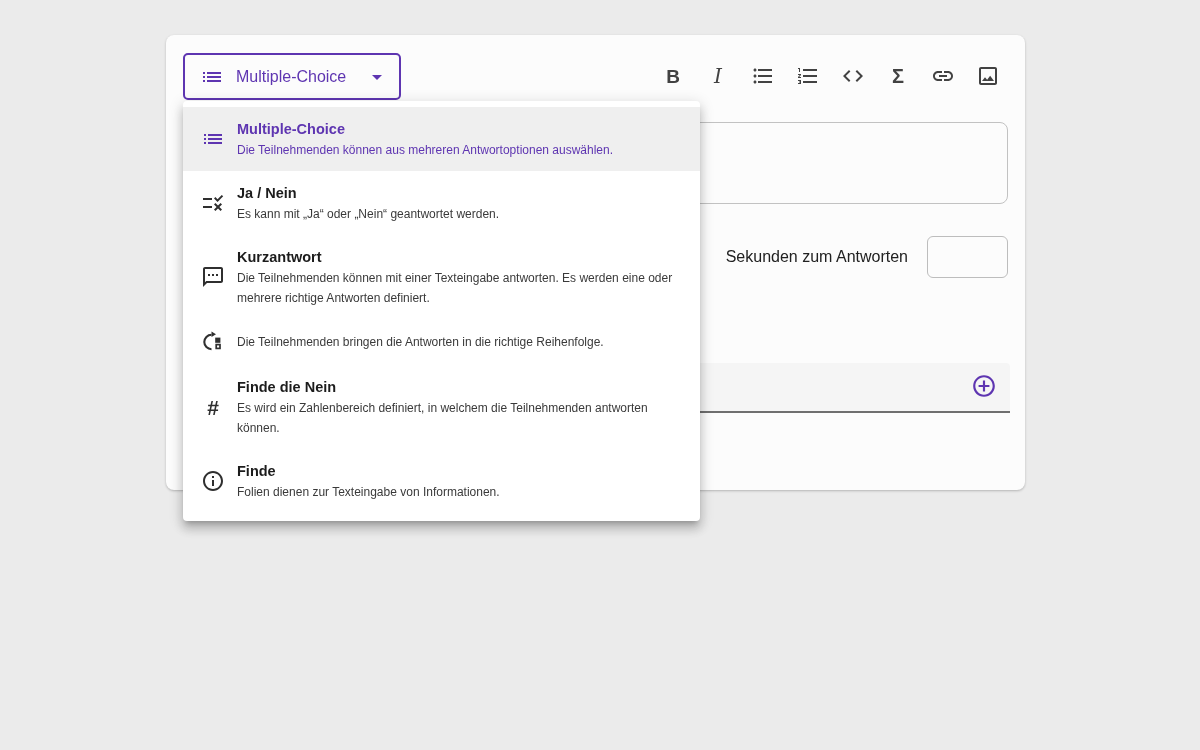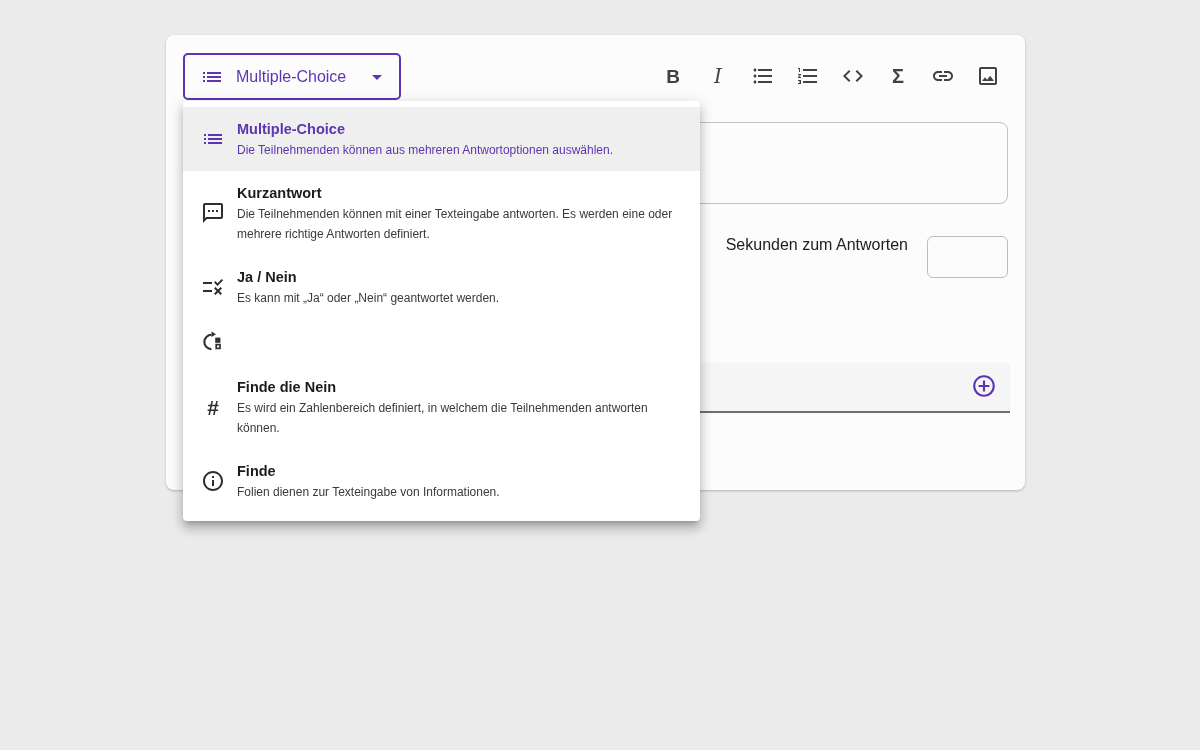--- a/index.html
+++ b/index.html
@@ -41,21 +41,21 @@
   
   .question-field{
     position:absolute;left:254px;top:87px;width:588px;height:82px;
     border:1px solid #c2c2c2;border-radius:8px;background:transparent;
     box-sizing:border-box;resize:none;outline:none;
     font-family:"Liberation Sans", sans-serif;font-size:15px;padding:10px 12px;
   }
   
   .timer-row{
     position:absolute;top:201px;right:17px;height:42px;
-    display:flex;align-items:flex-start;gap:19px;
+    display:flex;align-items:center;gap:19px;
   }
   .timer-label{font-size:16px;color:#212121;white-space:nowrap;}
   .timer-input{
     width:81px;height:42px;border:1px solid #bdbdbd;border-radius:6px;
     background:transparent;box-sizing:border-box;outline:none;
     font-family:"Liberation Sans", sans-serif;font-size:15px;text-align:center;
   }
   
   .answer-band{
     position:absolute;left:254px;top:328px;width:590px;height:50px;
@@ -183,52 +183,53 @@
     </span>
     <span class="dd-text">
       <div class="dd-title">Multiple-Choice</div>
       <div class="dd-desc">Die Teilnehmenden können aus mehreren Antwortoptionen auswählen.</div>
     </span>
   </div>
 
   <div class="dd-item">
     <span class="dd-icon">
       <svg class="icon24" viewBox="0 0 24 24" fill="currentColor">
+          <path d="M16.54 11L13 7.46l1.41-1.41 2.12 2.12 4.24-4.24 1.42 1.41L16.54 11zM11 7H2v2h9V7zm10 6.41L19.59 12 17 14.59 14.41 12 13 13.41 15.59 16 13 18.59 14.41 20 17 17.41 19.59 20 21 18.59 18.41 16 21 13.41zM11 15H2v2h9v-2z"></path>
+        </svg>
+    </span>
+    <span class="dd-text">
+      <div class="dd-title">Ja / Nein</div>
+      <div class="dd-desc">Es kann mit „Ja“ oder „Nein“ geantwortet werden.</div>
+    </span>
+  </div>
+
+  <div class="dd-item">
+    <span class="dd-icon">
+      <svg class="icon24" viewBox="0 0 24 24" fill="currentColor">
           <path d="M20 2H4c-1.1 0-1.99.9-1.99 2L2 22l4-4h14c1.1 0 2-.9 2-2V4c0-1.1-.9-2-2-2zm0 14H5.17L4 17.17V4h16v12z"></path>
           <path d="M9 11H7V9h2v2zm4 0h-2V9h2v2zm4 0h-2V9h2v2z"></path>
         </svg>
     </span>
     <span class="dd-text">
       <div class="dd-title">Kurzantwort</div>
       <div class="dd-desc">Die Teilnehmenden können mit einer Texteingabe antworten. Es werden eine oder mehrere richtige Antworten definiert.</div>
-    </span>
-  </div>
-
-  <div class="dd-item">
-    <span class="dd-icon">
-      <svg class="icon24" viewBox="0 0 24 24" fill="currentColor">
-          <path d="M16.54 11L13 7.46l1.41-1.41 2.12 2.12 4.24-4.24 1.42 1.41L16.54 11zM11 7H2v2h9V7zm10 6.41L19.59 12 17 14.59 14.41 12 13 13.41 15.59 16 13 18.59 14.41 20 17 17.41 19.59 20 21 18.59 18.41 16 21 13.41zM11 15H2v2h9v-2z"></path>
-        </svg>
-    </span>
-    <span class="dd-text">
-      <div class="dd-title">Ja / Nein</div>
-      <div class="dd-desc">Es kann mit „Ja“ oder „Nein“ geantwortet werden.</div>
     </span>
   </div>
 
   <div class="dd-item">
     <span class="dd-icon">
       <svg class="icon24" viewBox="0 0 24 24">
           <path d="M10.5 4.8 A7.2 7.2 0 1 0 10.5 19.2" fill="none" stroke="currentColor" stroke-width="2.1"></path>
           <path d="M10.5 1.4 L15 4.2 L10.5 7 Z" fill="currentColor"></path>
           <rect x="14.2" y="7.6" width="5.2" height="5.2" fill="currentColor"></rect>
           <rect x="15.2" y="14.6" width="3.8" height="3.8" fill="none" stroke="currentColor" stroke-width="1.7"></rect>
         </svg>
     </span>
     <span class="dd-text">
+      <div class="dd-desc">Die Teilnehmenden bringen die Antworten in die richtige Reihenfolge.</div>
     </span>
   </div>
 
   <div class="dd-item">
     <span class="dd-icon">
       <span class="hash-glyph">#</span>
     </span>
     <span class="dd-text">
       <div class="dd-title">Finde die Nein</div>
       <div class="dd-desc">Es wird ein Zahlenbereich definiert, in welchem die Teilnehmenden antworten können.</div>

